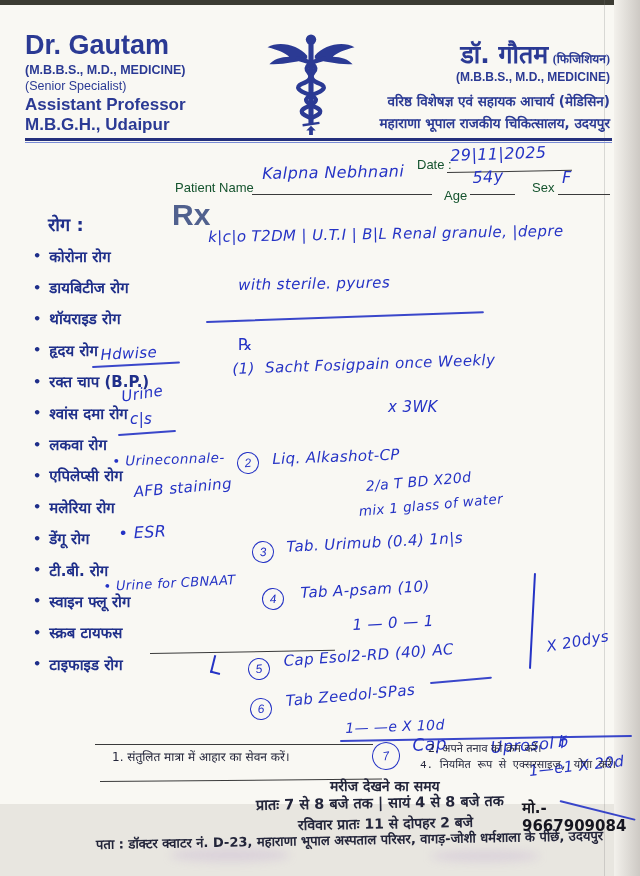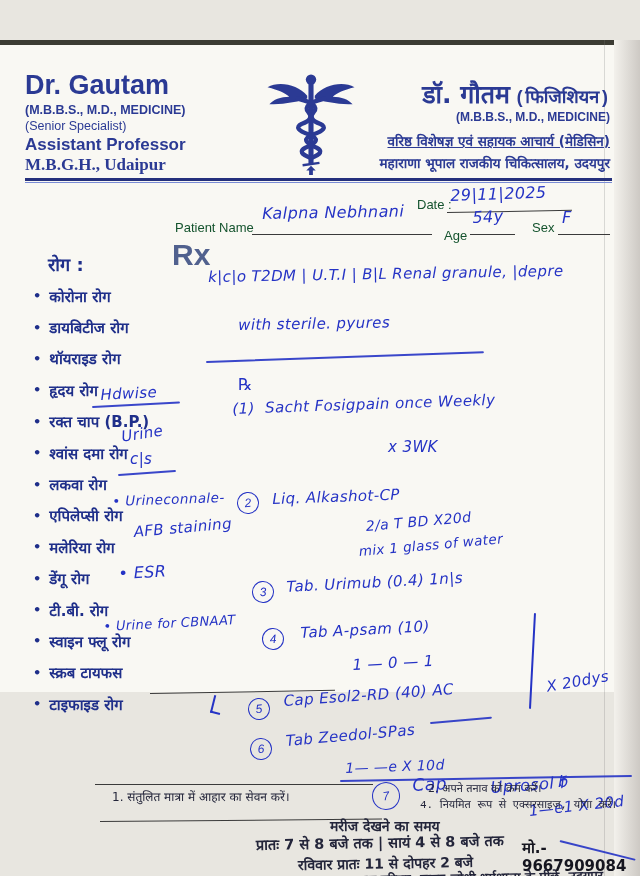--- a/index.html
+++ b/index.html
@@ -1,17 +1,17 @@
 <!DOCTYPE html>
 <html><head>
 <meta charset="utf-8">
 <style>
   html,body{margin:0;padding:0;}
   body{width:640px;height:876px;position:relative;background:#e8e6e0;font-family:"Liberation Sans",sans-serif;overflow:hidden;}
-  .page{position:absolute;left:0;top:0;width:640px;height:652px;background:#f9f8f3;margin-top:40px;}
+  .page{position:absolute;left:0;top:0;width:640px;height:804px;background:#f9f8f3;}
   .abs{position:absolute;}
   
   .navy{color:#2b3a94;}
   .printed{color:#14532d;}
   .hindi-dark{color:#23253a;}
   
   .hw{font-family:"DejaVu Sans",sans-serif;font-style:italic;color:#2533c5;letter-spacing:.4px;white-space:nowrap;transform-origin:left top;}
   .stroke{background:#2533c5;height:2px;transform-origin:left top;border-radius:2px;opacity:.9;}
   .pstroke{background:#3a3a3a;height:1px;transform-origin:left top;}
   .circled{display:inline-flex;align-items:center;justify-content:center;width:20px;height:20px;border:1.6px solid #2533c5;border-radius:50%;font-size:12px;font-style:italic;color:#2533c5;transform-origin:center;}
@@ -36,21 +36,21 @@
   <div class="abs right-shade"></div>
   <div class="abs crease"></div>
   <div class="abs smudge" style="left:170px;top:848px;width:120px;height:14px;"></div>
   <div class="abs smudge" style="left:430px;top:850px;width:110px;height:12px;"></div>
 
   <div class="abs" style="left:25px;top:30px;width:230px;">
     <div class="navy" style="font-size:27px;font-weight:bold;">Dr. Gautam</div>
     <div class="navy" style="font-size:12.5px;font-weight:bold;margin-top:2px;">(M.B.B.S., M.D., MEDICINE)</div>
     <div class="navy" style="font-size:12.5px;margin-top:2px;">(Senior Specialist)</div>
     <div class="navy" style="font-size:17px;font-weight:bold;margin-top:2px;">Assistant Professor</div>
-    <div class="navy" style="font-size:17px;font-weight:bold;font-family:Liberation Serif, serif;">M.B.G.H., Udaipur</div>
+    <div class="navy" style="font-size:17px;font-weight:bold;">M.B.G.H., Udaipur</div>
   </div>
 
   <div class="abs" style="left:263px;top:33px;width:96px;height:104px;">
     <svg width="96" height="104" viewBox="0 0 100 110">
       <g fill="#2b3a94" stroke="none">
         <circle cx="50" cy="7" r="5.5"></circle>
         <rect x="47.3" y="11" width="5.4" height="85"></rect>
         <path d="M46,24 C36,12 16,8 4,15 C16,18 22,21 27,25 C18,25 10,28 6,33 C18,33 32,32 46,27 Z"></path>
         <path d="M54,24 C64,12 84,8 96,15 C84,18 78,21 73,25 C82,25 90,28 94,33 C82,33 68,32 54,27 Z"></path>
         <path d="M50,98 L45,103 L48,103 L48,108 L52,108 L52,103 L55,103 Z"></path>
@@ -59,24 +59,24 @@
       <g fill="none" stroke="#2b3a94" stroke-width="4.6" stroke-linecap="round">
         <path d="M36,27 Q60,33 53,41 Q46,49 60,54 Q70,59 52,65 Q36,71 56,79 Q66,84 50,90"></path>
         <path d="M64,27 Q40,33 47,41 Q54,49 40,54 Q30,59 48,65 Q64,71 44,79 Q34,84 50,90"></path>
       </g>
     </svg>
   </div>
 
   <div class="abs" style="left:330px;top:36px;width:280px;text-align:right;">
     <div>
       <span class="navy" style="font-size:25px;font-weight:bold;font-family:'DejaVu Sans',sans-serif;">डॉ. गौतम</span>
-      <span class="navy" style="font-size:18px;font-weight:bold;font-family:Liberation Mono, monospace;">(फिजिशियन)</span>
+      <span class="navy" style="font-size:12px;font-weight:bold;font-family:Liberation Serif, serif;">(फिजिशियन)</span>
     </div>
     <div class="navy" style="font-size:12px;font-weight:bold;">(M.B.B.S., M.D., MEDICINE)</div>
-    <div class="navy" style="font-size:13.5px;font-weight:bold;margin-top:8px;font-family:'DejaVu Sans',sans-serif;text-decoration:underline;">वरिष्ठ विशेषज्ञ एवं सहायक आचार्य (मेडिसिन)</div>
+    <div class="navy" style="font-size:13.5px;font-weight:bold;margin-top:8px;font-family:'DejaVu Sans',sans-serif;">वरिष्ठ विशेषज्ञ एवं सहायक आचार्य (मेडिसिन)</div>
     <div class="navy" style="font-size:13.5px;font-weight:bold;margin-top:4px;font-family:'DejaVu Sans',sans-serif;">महाराणा भूपाल राजकीय चिकित्सालय, उदयपुर</div>
   </div>
 
   <div class="abs hrule" style="left:25px;top:138px;width:587px;"></div>
 
   <div class="abs printed" style="left:417px;top:157px;font-size:13px;">Date :</div>
   <div class="abs hw" style="left:450px;top:146px;font-size:16px;transform:rotate(-2deg);">29|11|2025</div>
   <div class="abs pstroke" style="left:447px;top:172px;width:125px;transform:rotate(-1deg);"></div>
 
   <div class="abs printed" style="left:175px;top:180px;font-size:13px;">Patient Name</div>

